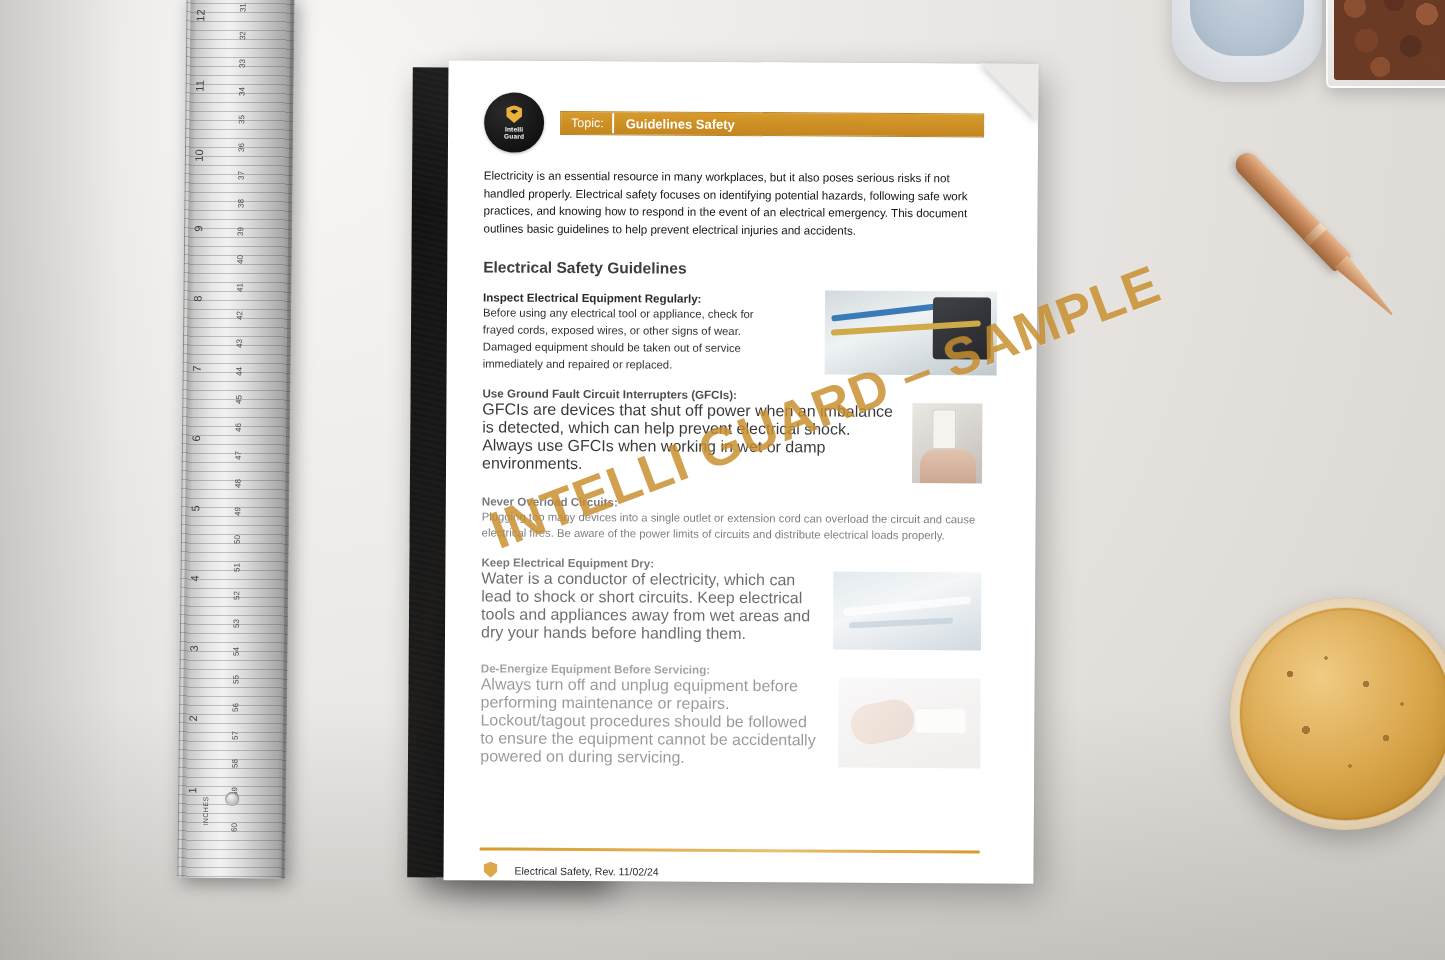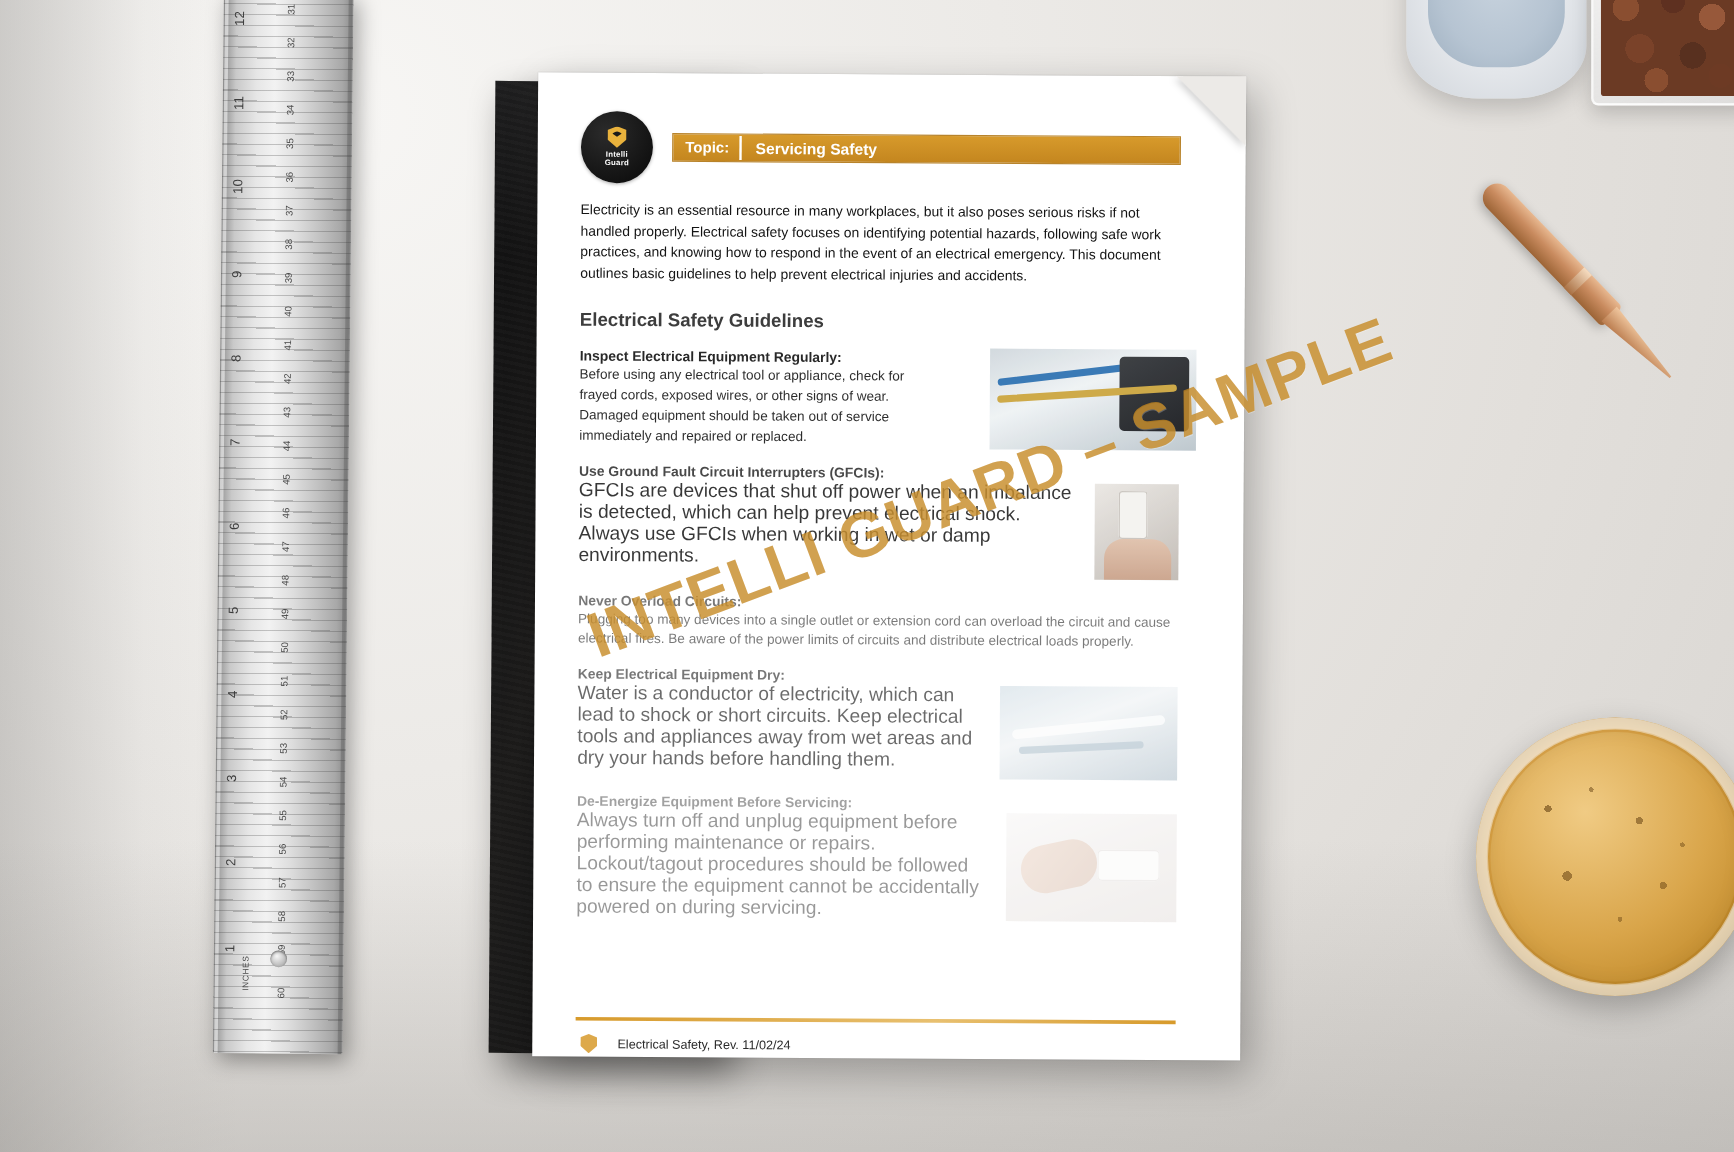--- a/index.html
+++ b/index.html
@@ -191,21 +191,21 @@
     flex: 1 1 auto;
     height: 22px;
     background: linear-gradient(180deg, #d79a2b 0%, #c4861f 100%);
     display: flex;
     align-items: center;
     border: 1px solid #b8832a;
   }
   .topic-label {
     color: #ffffff;
     font-size: 12.5px;
-    font-weight: bold;
+    font-weight: normal;
     padding: 0 8px 0 10px;
     border-right: 2px solid #ffffff;
     line-height: 20px;
   }
   .topic-value {
     color: #ffffff;
     font-size: 13px;
     font-weight: bold;
     padding-left: 12px;
   }
@@ -573,21 +573,21 @@
       <div class="hdr">
         <div class="logo">
           <div class="logo-shield"></div>
           <div class="logo-txt">
             <span>Intelli</span><br>
             <span>Guard</span>
           </div>
         </div>
         <div class="topic-bar">
           <div class="topic-label">Topic:</div>
-          <div class="topic-value">Servicing Safety</div>
+          <div class="topic-value">Guidelines Safety</div>
         </div>
       </div>
 
       <p class="intro">Electricity is an essential resource in many workplaces, but it also poses serious risks if not handled properly. Electrical safety focuses on identifying potential hazards, following safe work practices, and knowing how to respond in the event of an electrical emergency. This document outlines basic guidelines to help prevent electrical injuries and accidents.</p>
 
       <h2 class="section">Electrical Safety Guidelines</h2>
 
       <div class="guideline fade-1">
         <div class="thumb-wires">
             <div class="plug"></div>

